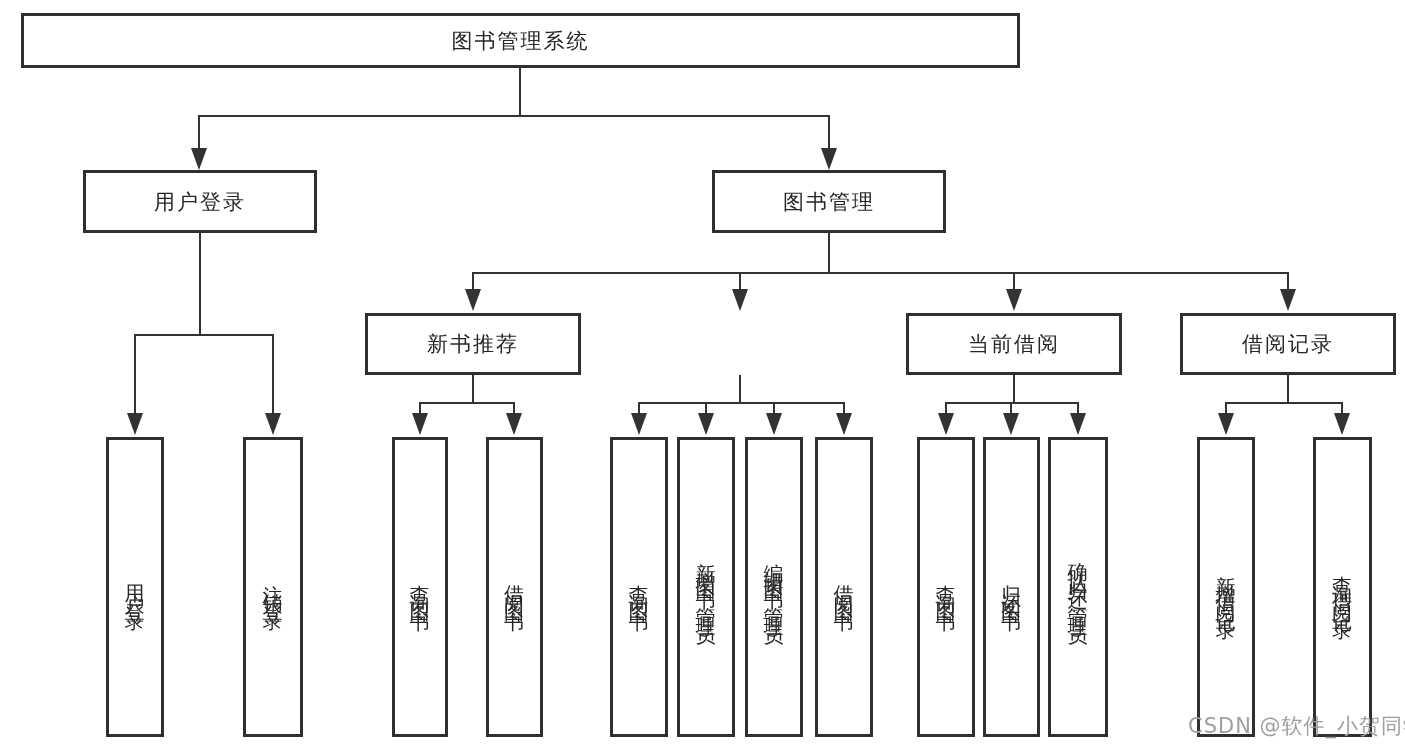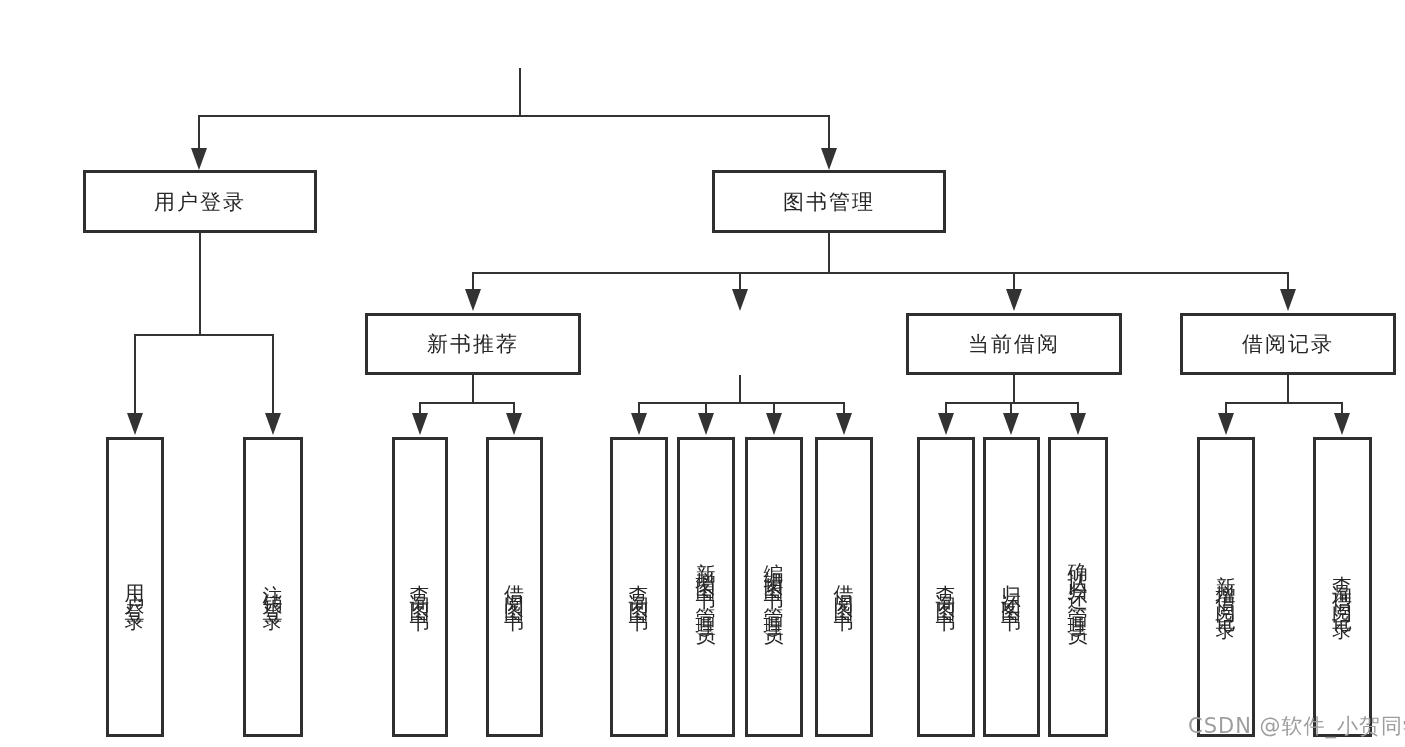--- a/index.html
+++ b/index.html
@@ -27,20 +27,23 @@
   .watermark {
     position:absolute; color:#9e9e9e; font-size:21px; letter-spacing:1px;
     white-space:nowrap;
   }
 </style>
 </head>
 <body>
 
 <div class="canvas">
 
+  <div class="box hbox" style="left:21px; top:13px; width:999px; height:55px;">
+    <span>图书管理系统</span>
+  </div>
 
   <div class="box hbox" style="left:83px; top:170px; width:234px; height:63px;">
     <span>用户登录</span>
   </div>
   <div class="box hbox" style="left:712px; top:170px; width:234px; height:63px;">
     <span>图书管理</span>
   </div>
 
   <div class="box hbox" style="left:365px; top:313px; width:216px; height:62px;">
     <span>新书推荐</span>

